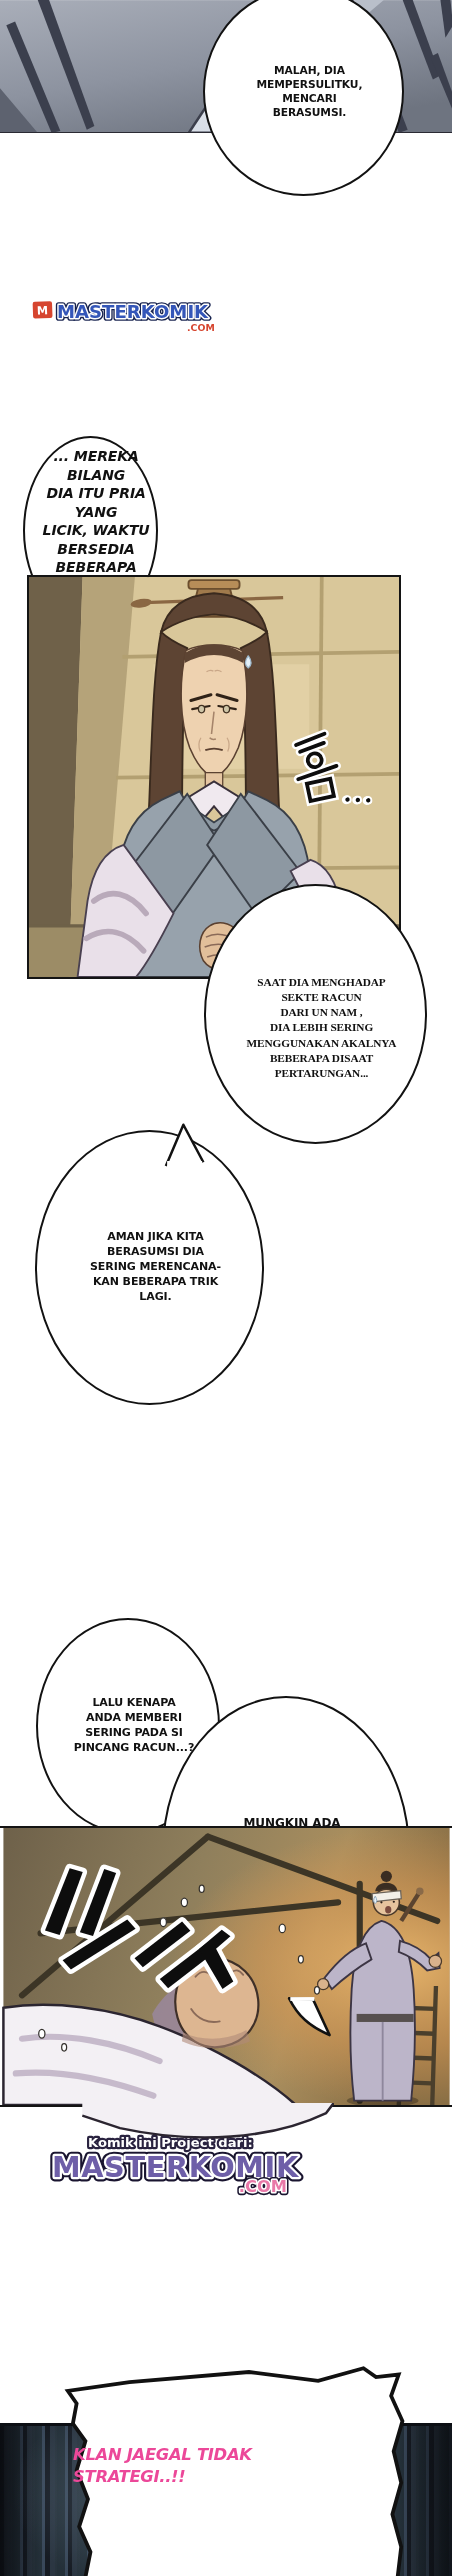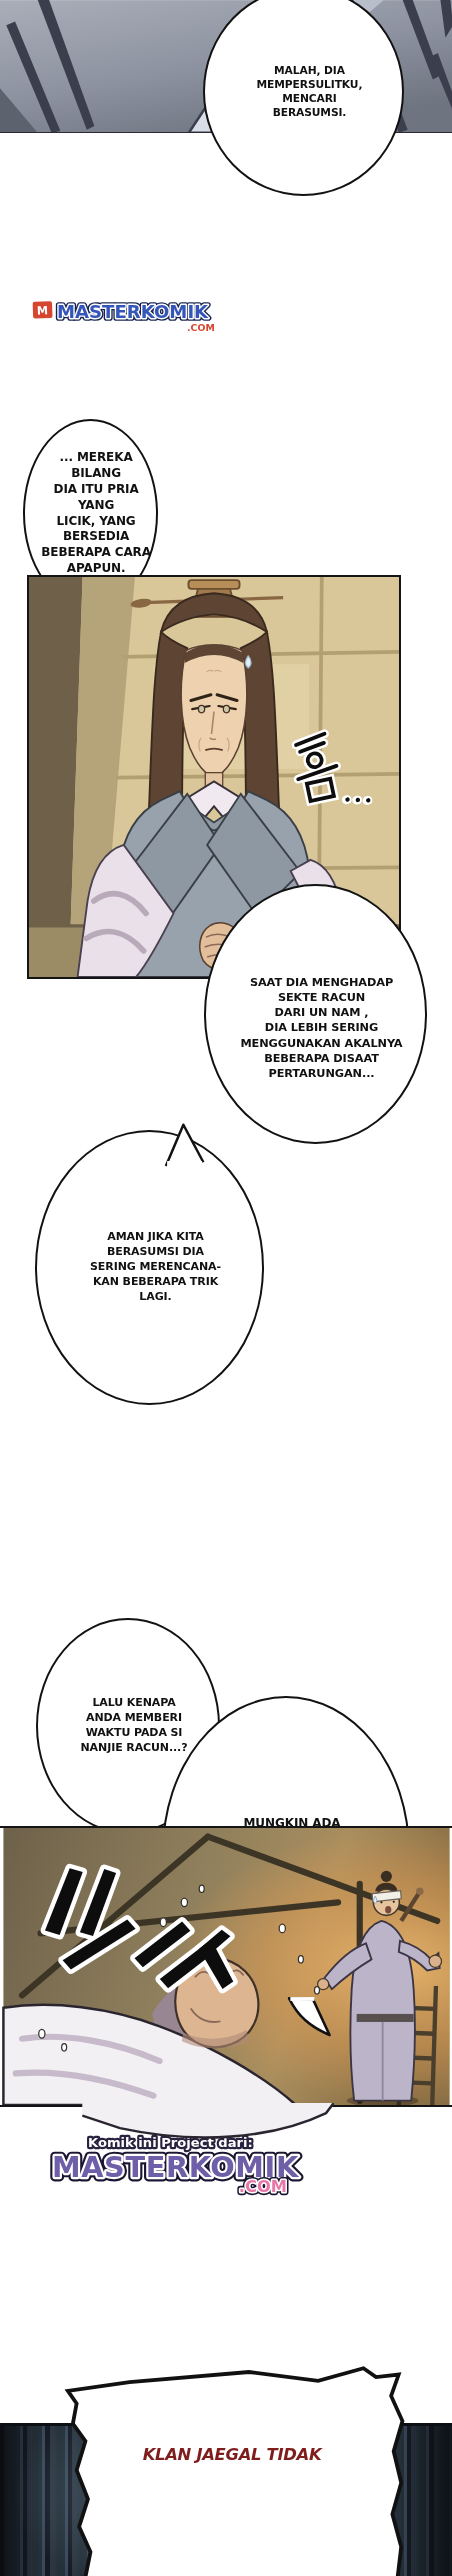--- a/index.html
+++ b/index.html
@@ -4,40 +4,40 @@
 <style>
   html,body{margin:0;padding:0;background:#ffffff;}
   .page{position:relative;width:453px;height:2576px;background:#ffffff;overflow:hidden;
         font-family:"DejaVu Sans",sans-serif;}
   .abs{position:absolute;}
   .bubble{position:absolute;background:#ffffff;border:2.5px solid #121212;border-radius:50%;
           display:flex;align-items:center;justify-content:center;text-align:center;
           color:#111;font-weight:bold;box-sizing:border-box;}
   .bubble .txt{width:100%;letter-spacing:-0.1px;margin-left:12px;}
   .b-malah{left:203px;top:-12.6px;width:201px;height:209px;font-size:10.7px;line-height:1.32;}
-  .b-mereka{left:22.6px;top:419px;width:135px;height:189px;font-size:12px;line-height:1.32;}
+  .b-mereka{left:22.6px;top:436px;width:135px;height:189px;font-size:14px;line-height:1.32;font-style:italic;}
   .b-saat{left:204px;top:884px;width:223px;height:260px;font-size:11.3px;line-height:1.34;}
-  .b-saat .txt{padding-top:28px;}
+  .b-saat .txt{padding-top:28px;font-family:Liberation Serif, serif;}
   .b-aman{left:35px;top:1130px;width:229px;height:275px;font-size:11px;line-height:1.36;}
   .b-lalu{left:36px;top:1618px;width:184px;height:216px;font-size:11px;line-height:1.36;}
   .b-mungkin{left:162px;top:1696px;width:248px;height:312px;font-size:12px;line-height:1.4;}
   .b-mungkin .txt{padding-top:26.4px;}
   .panel{position:absolute;box-sizing:border-box;border:2.5px solid #141414;overflow:hidden;}
   .p-top{left:0;top:0;width:453px;height:133px;border:none;border-bottom:1.9px solid #2a2a33;}
   .p-man{left:27px;top:575px;width:374px;height:404px;}
   .p-room{left:0;top:1826px;width:453px;height:281px;border-left:none;border-right:none;}
   .p-dark{left:0;top:2423px;width:453px;height:153px;border:none;border-top:3.1px solid #0c0f14;
     background:
       radial-gradient(ellipse 189px 138px at 32% 45%, rgba(150,175,195,.30), rgba(0,0,0,0) 70%),
       linear-gradient(90deg, rgba(8,10,14,.85) 0%, rgba(8,10,14,0) 9%, rgba(8,10,14,0) 88%, rgba(8,10,14,.85) 100%),
       repeating-linear-gradient(90deg,#161b23 0 4.4px,#2b3642 4.4px 9.4px,#43556414 9.4px 12px,#243039 12px 19.5px,#39485a 19.5px 22.6px);
     background-color:#253039;}
   .klan-wrap{left:54px;top:2363px;width:356px;height:213px;}
-  .klan-text{position:absolute;left:19px;top:81px;width:318px;text-align:center;
-             font-size:16.4px;line-height:1.35;font-weight:bold;font-style:italic;color:#7f1d1d;
+  .klan-text{position:absolute;left:19px;top:81px;width:318px;text-align:left;
+             font-size:16.4px;line-height:1.35;font-weight:bold;font-style:italic;color:#ec4899;
              letter-spacing:-0.3px;}
   .tail{position:absolute;}
   .sfx{position:absolute;}
   .wm{position:absolute;left:29px;top:293px;width:201px;height:45px;}
 </style>
 </head>
 <body>
 
 <div class="page">
 
@@ -93,21 +93,21 @@
         <text x="252" y="60" fill="none" stroke="#ffffff" stroke-width="5" stroke-linejoin="round">.COM</text>
         <text x="252" y="60" fill="#d6452f">.COM</text>
       </g>
     </svg>
   </div>
 
   <div class="bubble b-mereka">
     <div class="txt">
       <div>... MEREKA BILANG</div>
       <div>DIA ITU PRIA YANG</div>
-      <div>LICIK, YANG BERSEDIA</div>
+      <div>LICIK, WAKTU BERSEDIA</div>
       <div>BEBERAPA CARA</div>
       <div>APAPUN.</div>
     </div>
   </div>
   <svg class="tail" style="left:106px;top:596px;" width="44" height="35" viewBox="0 0 70 56">
     <path d="M6,2 L40,52 L58,4 Z" fill="#ffffff" stroke="#121212" stroke-width="4" stroke-linejoin="round"></path>
     <rect x="8" y="0" width="48" height="6" fill="#ffffff"></rect>
   </svg>
 
   <div class="panel p-man">
@@ -223,22 +223,22 @@
   </div>
   <svg class="tail" style="left:158px;top:1121px;" width="57" height="50" viewBox="0 0 90 80">
     <path d="M12,72 L40,6 L72,66" fill="#ffffff" stroke="#121212" stroke-width="4" stroke-linejoin="round"></path>
     <rect x="14" y="64" width="56" height="14" fill="#ffffff"></rect>
   </svg>
 
   <div class="bubble b-lalu">
     <div class="txt">
       <div>LALU KENAPA</div>
       <div>ANDA MEMBERI</div>
-      <div>WAKTU PADA SI</div>
-      <div>NANJIE RACUN...?</div>
+      <div>SERING PADA SI</div>
+      <div>PINCANG RACUN...?</div>
     </div>
   </div>
 
   <div class="bubble b-mungkin">
     <div class="txt">
       <div>MUNGKIN ADA</div>
       <div>BEBERAPA KERUSAKAN</div>
       <div>TAMBAHAN, JIKA</div>
       <div>KITA MENYERANGNYA</div>
       <div>DI DESA NANJIE</div>
@@ -379,17 +379,18 @@
   </svg>
 
   <div class="panel p-dark"></div>
 
   <div class="abs klan-wrap">
     <svg width="356" height="213" viewBox="0 0 566 338" style="position:absolute;left:0;top:0;">
       <path d="M36,64 L22,44 L120,30 L310,14 L420,28 L492,8 L512,22 L548,18 L536,52 L554,92 L540,140 L552,190 L538,240 L552,292 L544,360 L46,360 L58,300 L40,260 L54,216 L36,170 L50,124 L30,96 Z" fill="#ffffff" stroke="#111111" stroke-width="6" stroke-linejoin="miter"></path>
     </svg>
     <div class="klan-text">
       <div>KLAN JAEGAL TIDAK</div>
+      <div>STRATEGI..!!</div>
     </div>
   </div>
 
 </div>
 
 
 </body></html>

